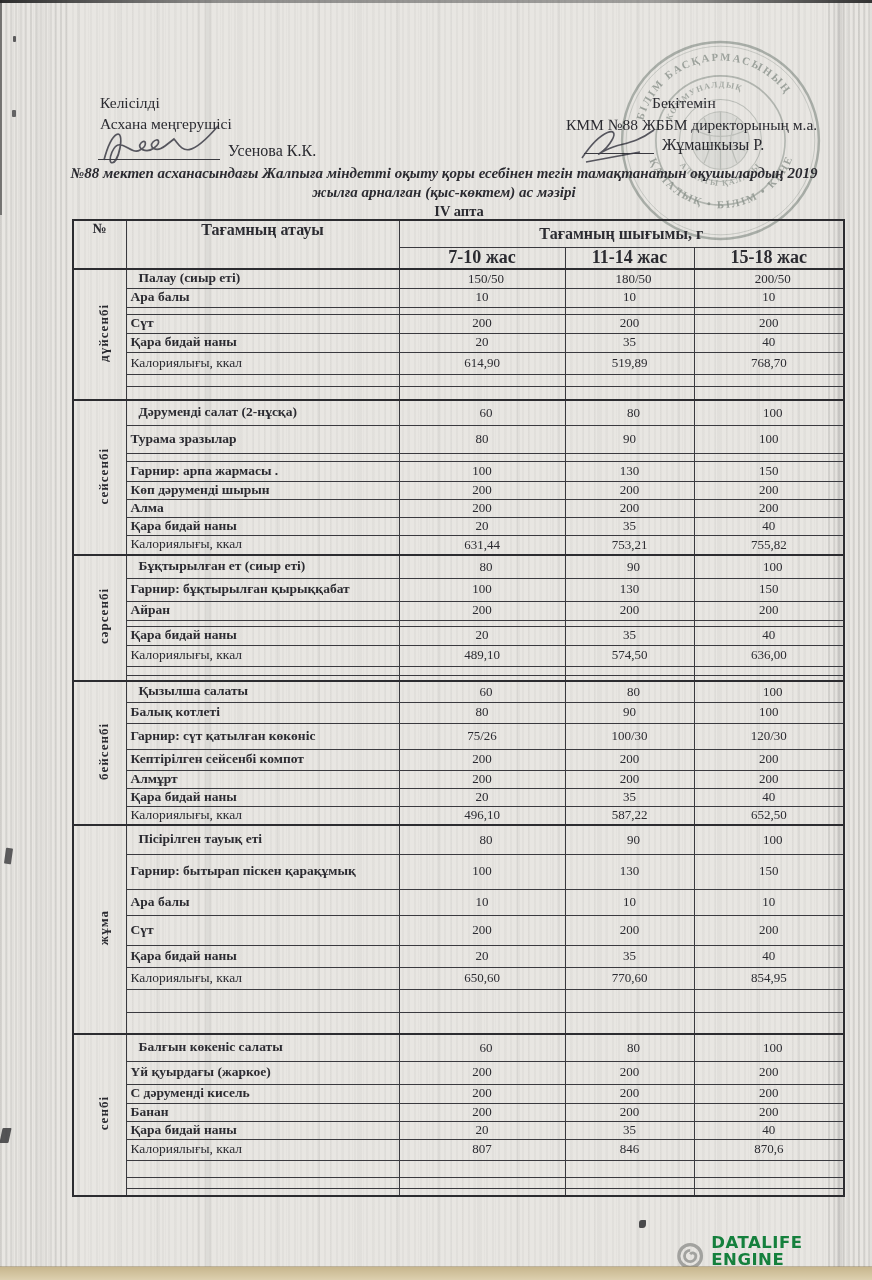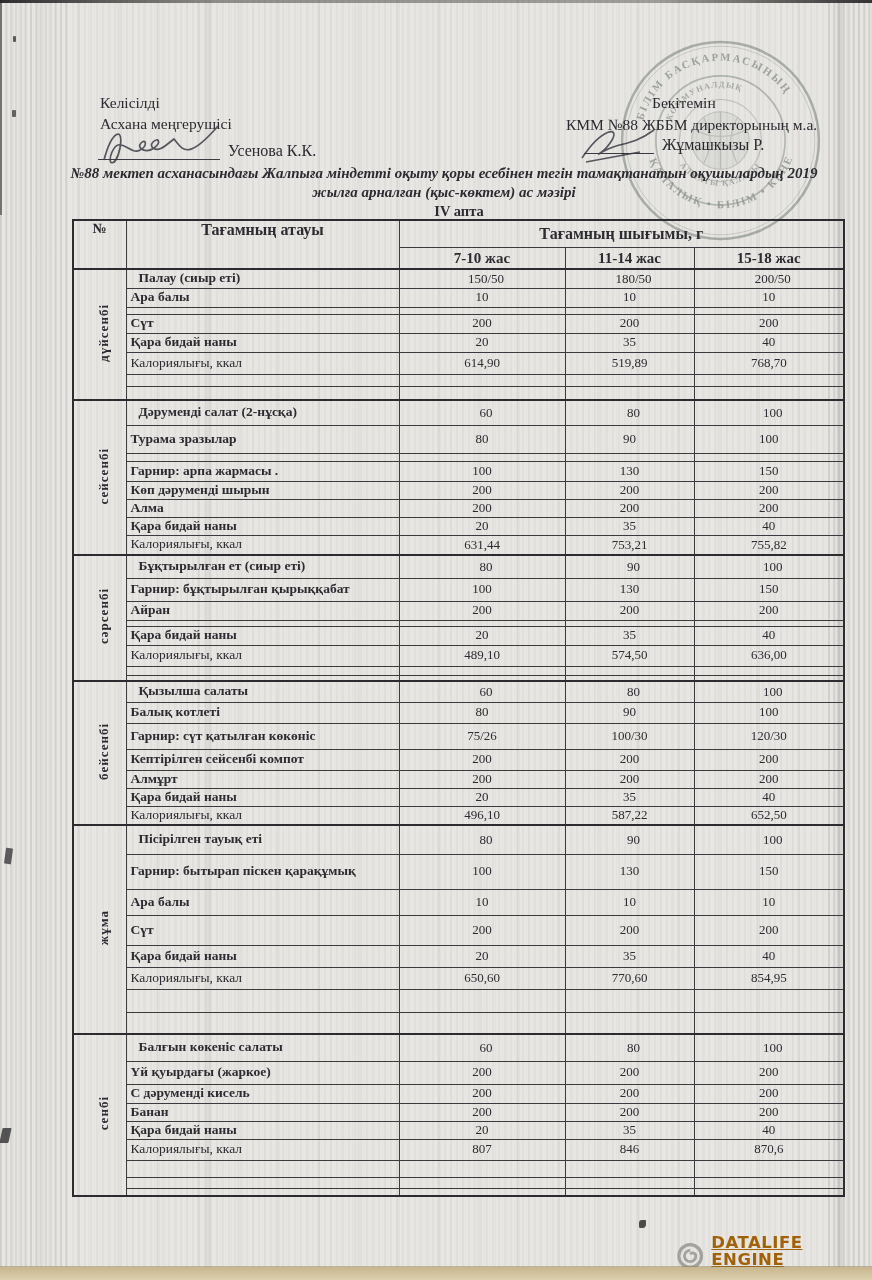--- a/index.html
+++ b/index.html
@@ -52,33 +52,33 @@
 
   
   #menu-table{position:absolute;left:72px;top:219px;}
   table.menu{border-collapse:collapse;table-layout:fixed;border:2px solid #2c2c30;}
   .menu th,.menu td{border:1px solid #3a3a3f;padding:0 4px;overflow:hidden;white-space:nowrap;line-height:1.08;}
   .menu thead th{border-bottom-width:1.5px;}
   .menu thead .h-top th{border-top:2px solid #2c2c30;}
   .h-no{font-size:14px;font-weight:bold;vertical-align:top;padding-top:4px;text-align:center;}
   .h-dish{font-size:16px;font-weight:bold;vertical-align:top;padding-top:4px;text-align:center;}
   .h-out{font-size:16px;font-weight:bold;text-align:center;}
-  .h-age{font-size:15px;font-weight:bold;text-align:center;}
+  .h-age{font-size:18px;font-weight:bold;text-align:center;}
   tr.block-first td{border-top:2px solid #2c2c30;padding-left:12px;}
   .day-cell{text-align:center;vertical-align:middle;}
   .vtext{display:inline-block;writing-mode:vertical-rl;transform:rotate(180deg);
          font-weight:bold;font-size:13px;letter-spacing:1px;}
   .c-name{text-align:left;font-weight:bold;font-size:13.5px;padding-left:7px;}
   .c-val{text-align:center;font-size:13px;}
   .cal{font-weight:normal;}
 
   
   .wm{position:absolute;left:676px;top:1234px;display:flex;align-items:center;gap:7px;
       font-family:"DejaVu Sans",sans-serif;}
-  .wm-title{font-size:16.5px;font-weight:bold;letter-spacing:.5px;color:#a16207;line-height:17px;text-decoration:underline;}
+  .wm-title{font-size:16.5px;font-weight:bold;letter-spacing:.5px;color:#15803d;line-height:17px;}
   .wm-sub{font-size:8.5px;letter-spacing:.7px;color:#a8a8a5;line-height:10px;}
 </style>
 </head>
 <body>
 
 <div class="page">
   <div class="tex"></div>
   <div class="band band-l"></div>
   <div class="band band-r"></div>
   <div class="band fold-a"></div>

